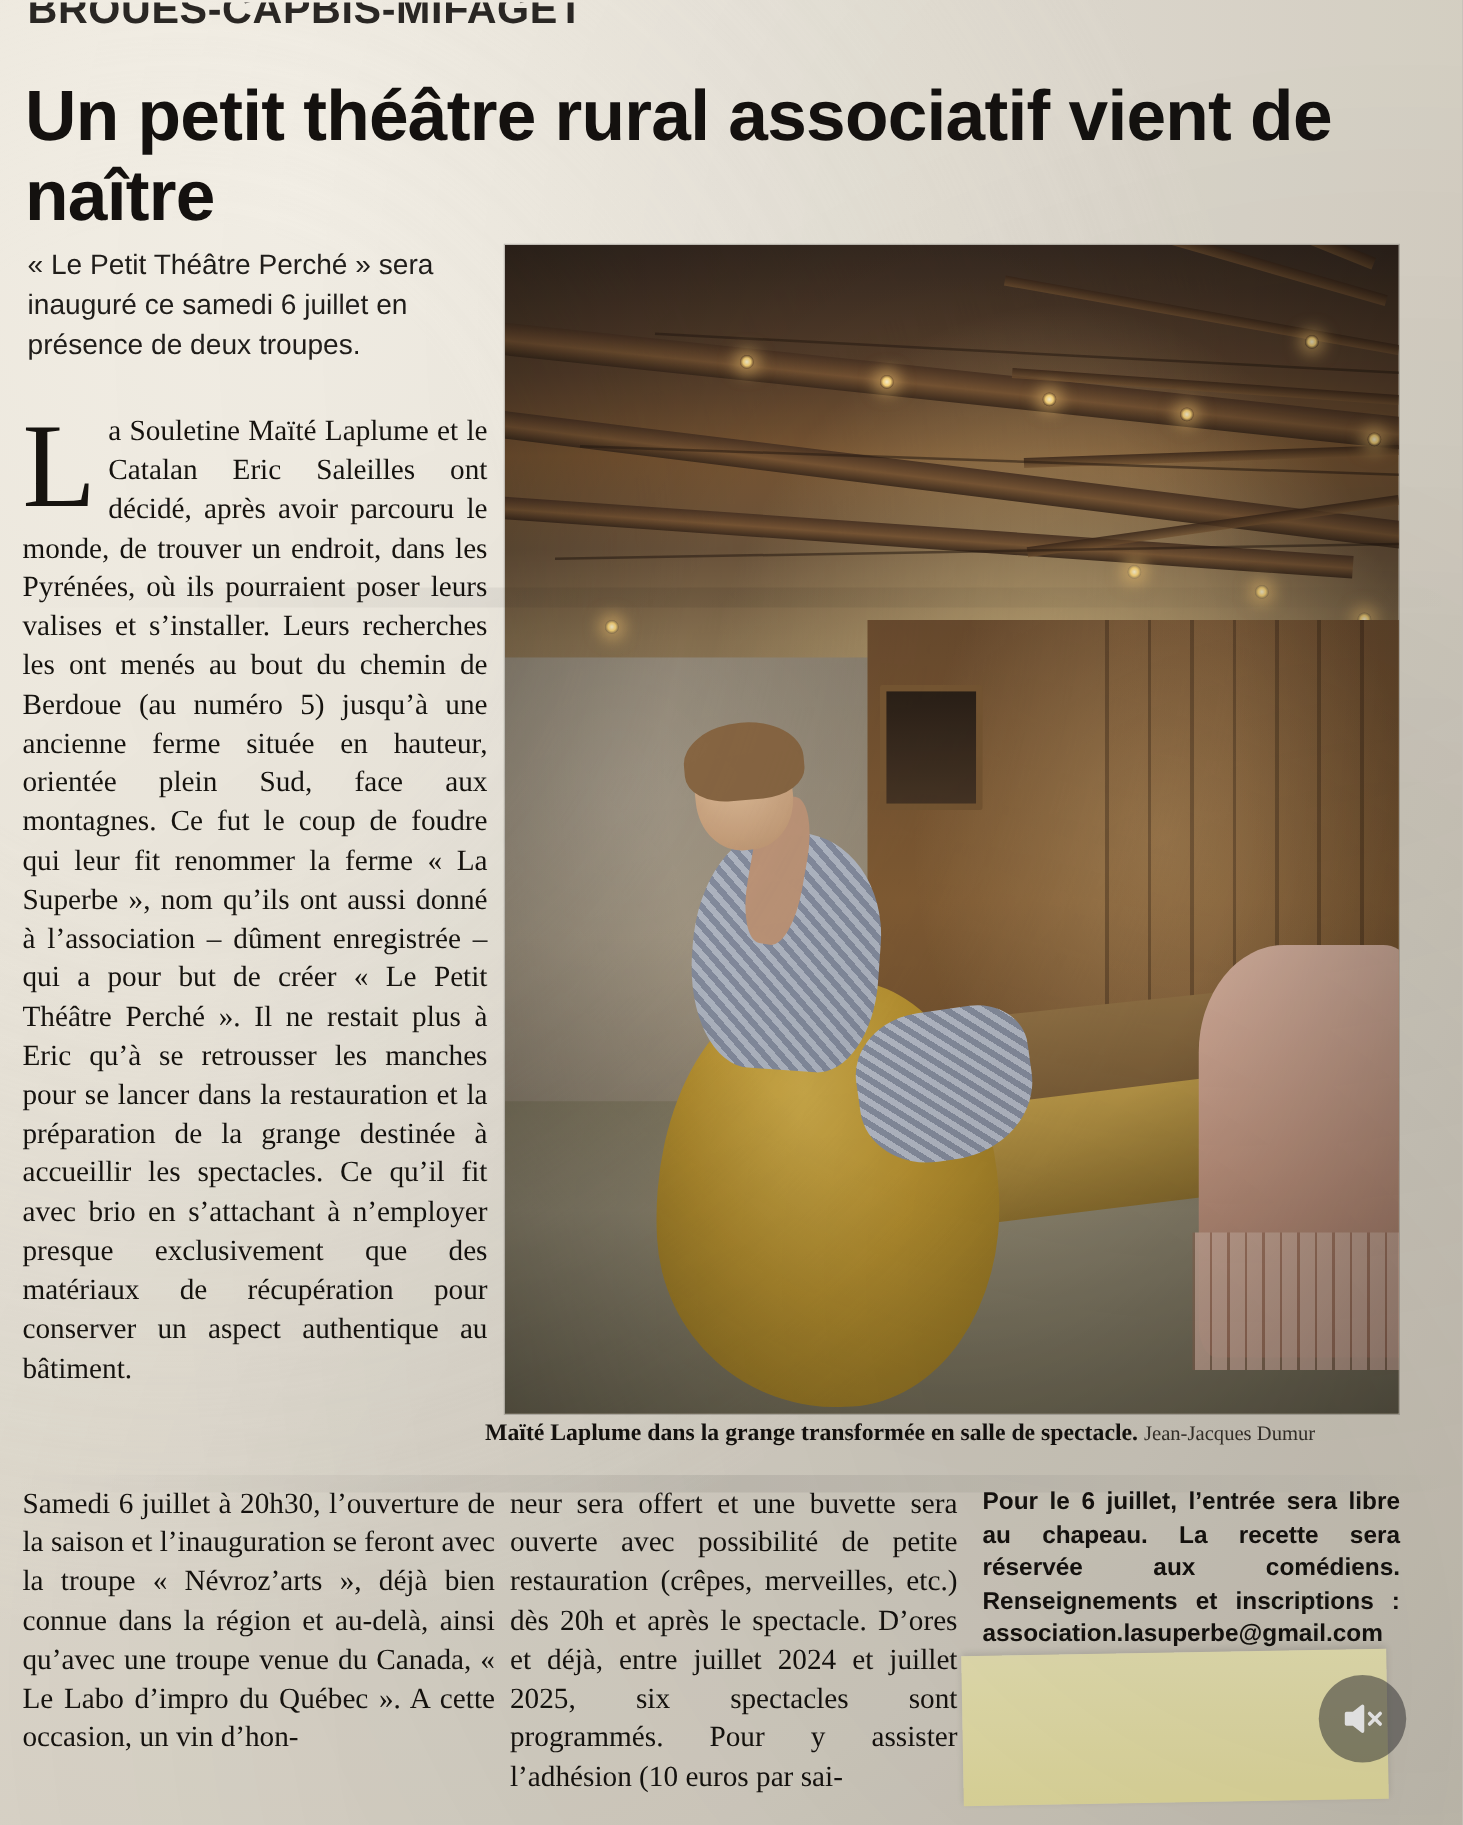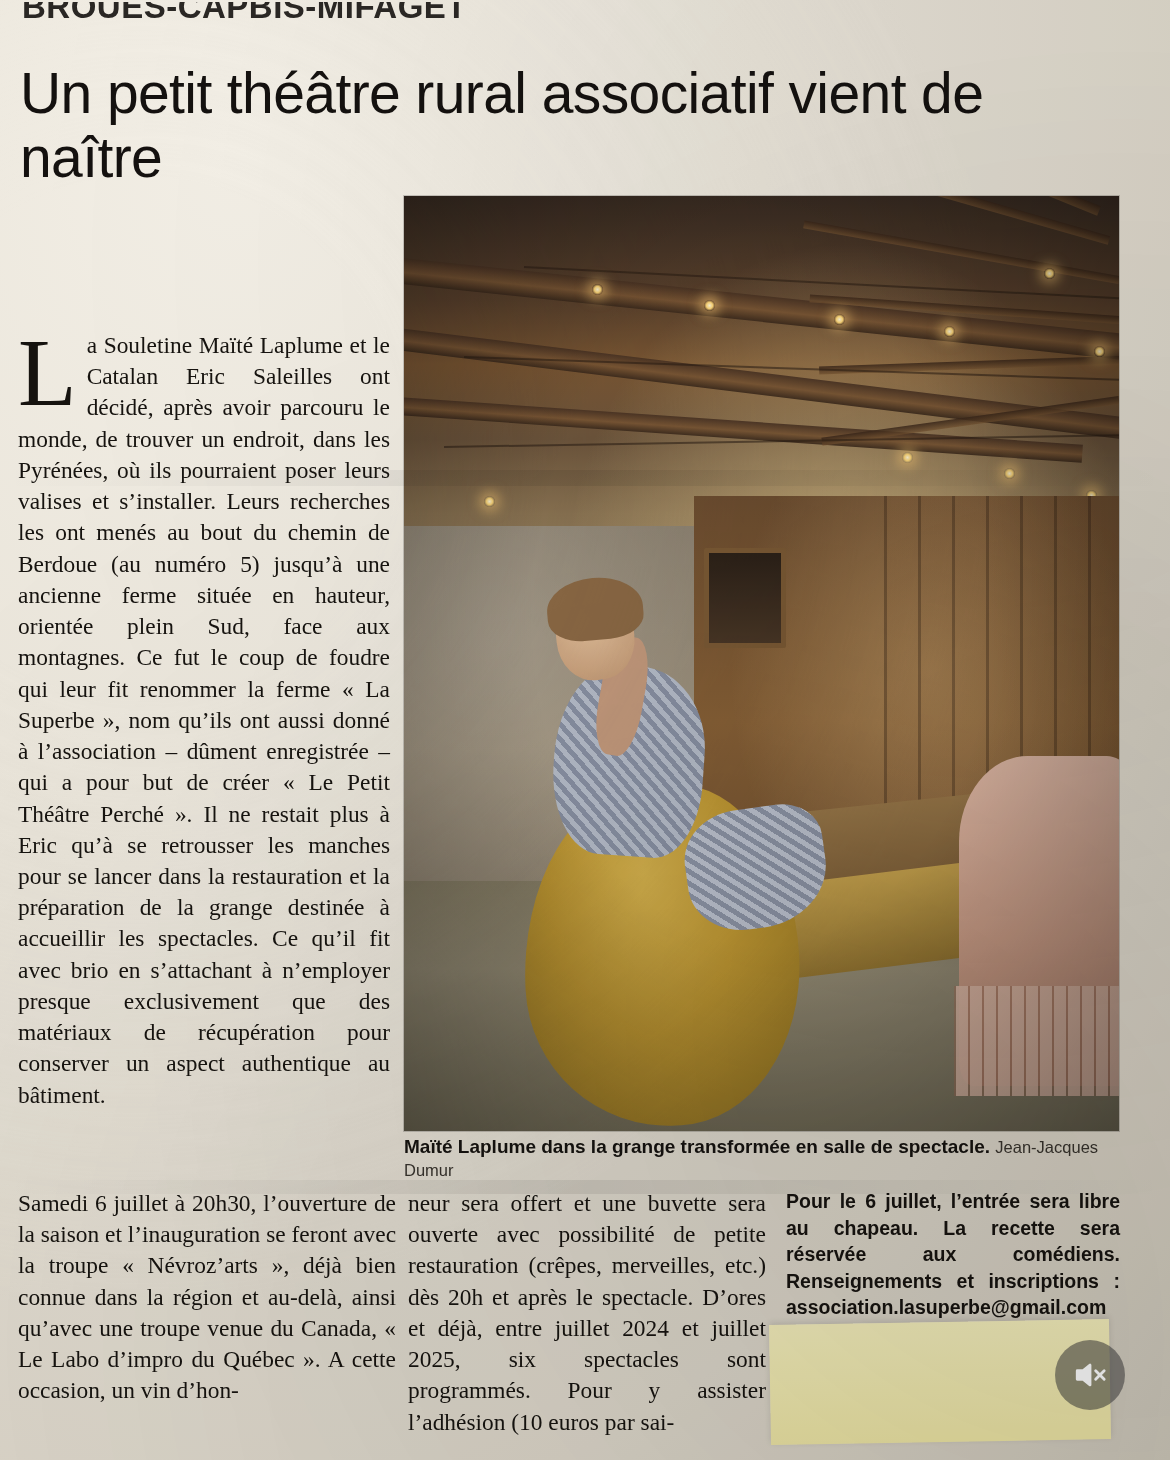--- a/index.html
+++ b/index.html
@@ -55,21 +55,21 @@
     color: #2a2724;
     white-space: nowrap;
     clip-path: inset(14px 0 0 0);
   }
   #headline {
     position: absolute;
     left: 20px;
     top: 24px;
     width: 1090px;
     font-family: "Liberation Sans", sans-serif;
-    font-weight: normal;
+    font-weight: bold;
     font-size: 57px;
     line-height: 1.12;
     color: #14110f;
     letter-spacing: -0.6px;
   }
   #standfirst {
     position: absolute;
     left: 22px;
     top: 196px;
     width: 365px;
@@ -291,24 +291,24 @@
   #photo-vignette {
     position: absolute;
     inset: 0;
     background: radial-gradient(ellipse at 50% 45%, rgba(0,0,0,0) 45%, rgba(0,0,0,.35) 100%);
     pointer-events: none;
   }
 
   
   #caption {
     position: absolute;
-    left: 404px;
+    left: 388px;
     top: 1136px;
     width: 720px;
-    font-family: Liberation Sans, sans-serif;
+    font-family: Liberation Serif, serif;
     font-size: 19px;
     font-weight: bold;
     color: #15120f;
     line-height: 1.2;
   }
   #credit {
     font-weight: normal;
     font-size: 16.5px;
     color: #38332d;
     font-style: normal;
@@ -344,20 +344,21 @@
 </style>
 </head>
 <body>
 
 <div id="page">
 
   <div id="kicker">BROUES-CAPBIS-MIFAGET</div>
 
   <h1 id="headline">Un petit théâtre rural associatif vient de naître</h1>
 
+  <div id="standfirst">« Le Petit Théâtre Perché » sera inauguré ce samedi 6 juillet en présence de deux troupes.</div>
 
   <div id="photo-wrap">
     <div id="photo">
 
       <div class="beam" style="left:-40px; top:58px; width:820px; height:26px; transform:rotate(6deg);"></div>
       <div class="beam" style="left:-40px; top:128px; width:820px; height:22px; transform:rotate(7deg);"></div>
       <div class="beam" style="left:-20px; top:200px; width:700px; height:18px; transform:rotate(4deg);"></div>
       <div class="rafter" style="right:20px; top:10px; width:330px; height:10px; transform:rotate(22deg);"></div>
       <div class="rafter" style="right:10px; top:40px; width:330px; height:9px; transform:rotate(16deg);"></div>
       <div class="rafter" style="right:0px; top:80px; width:320px; height:8px; transform:rotate(10deg);"></div>

